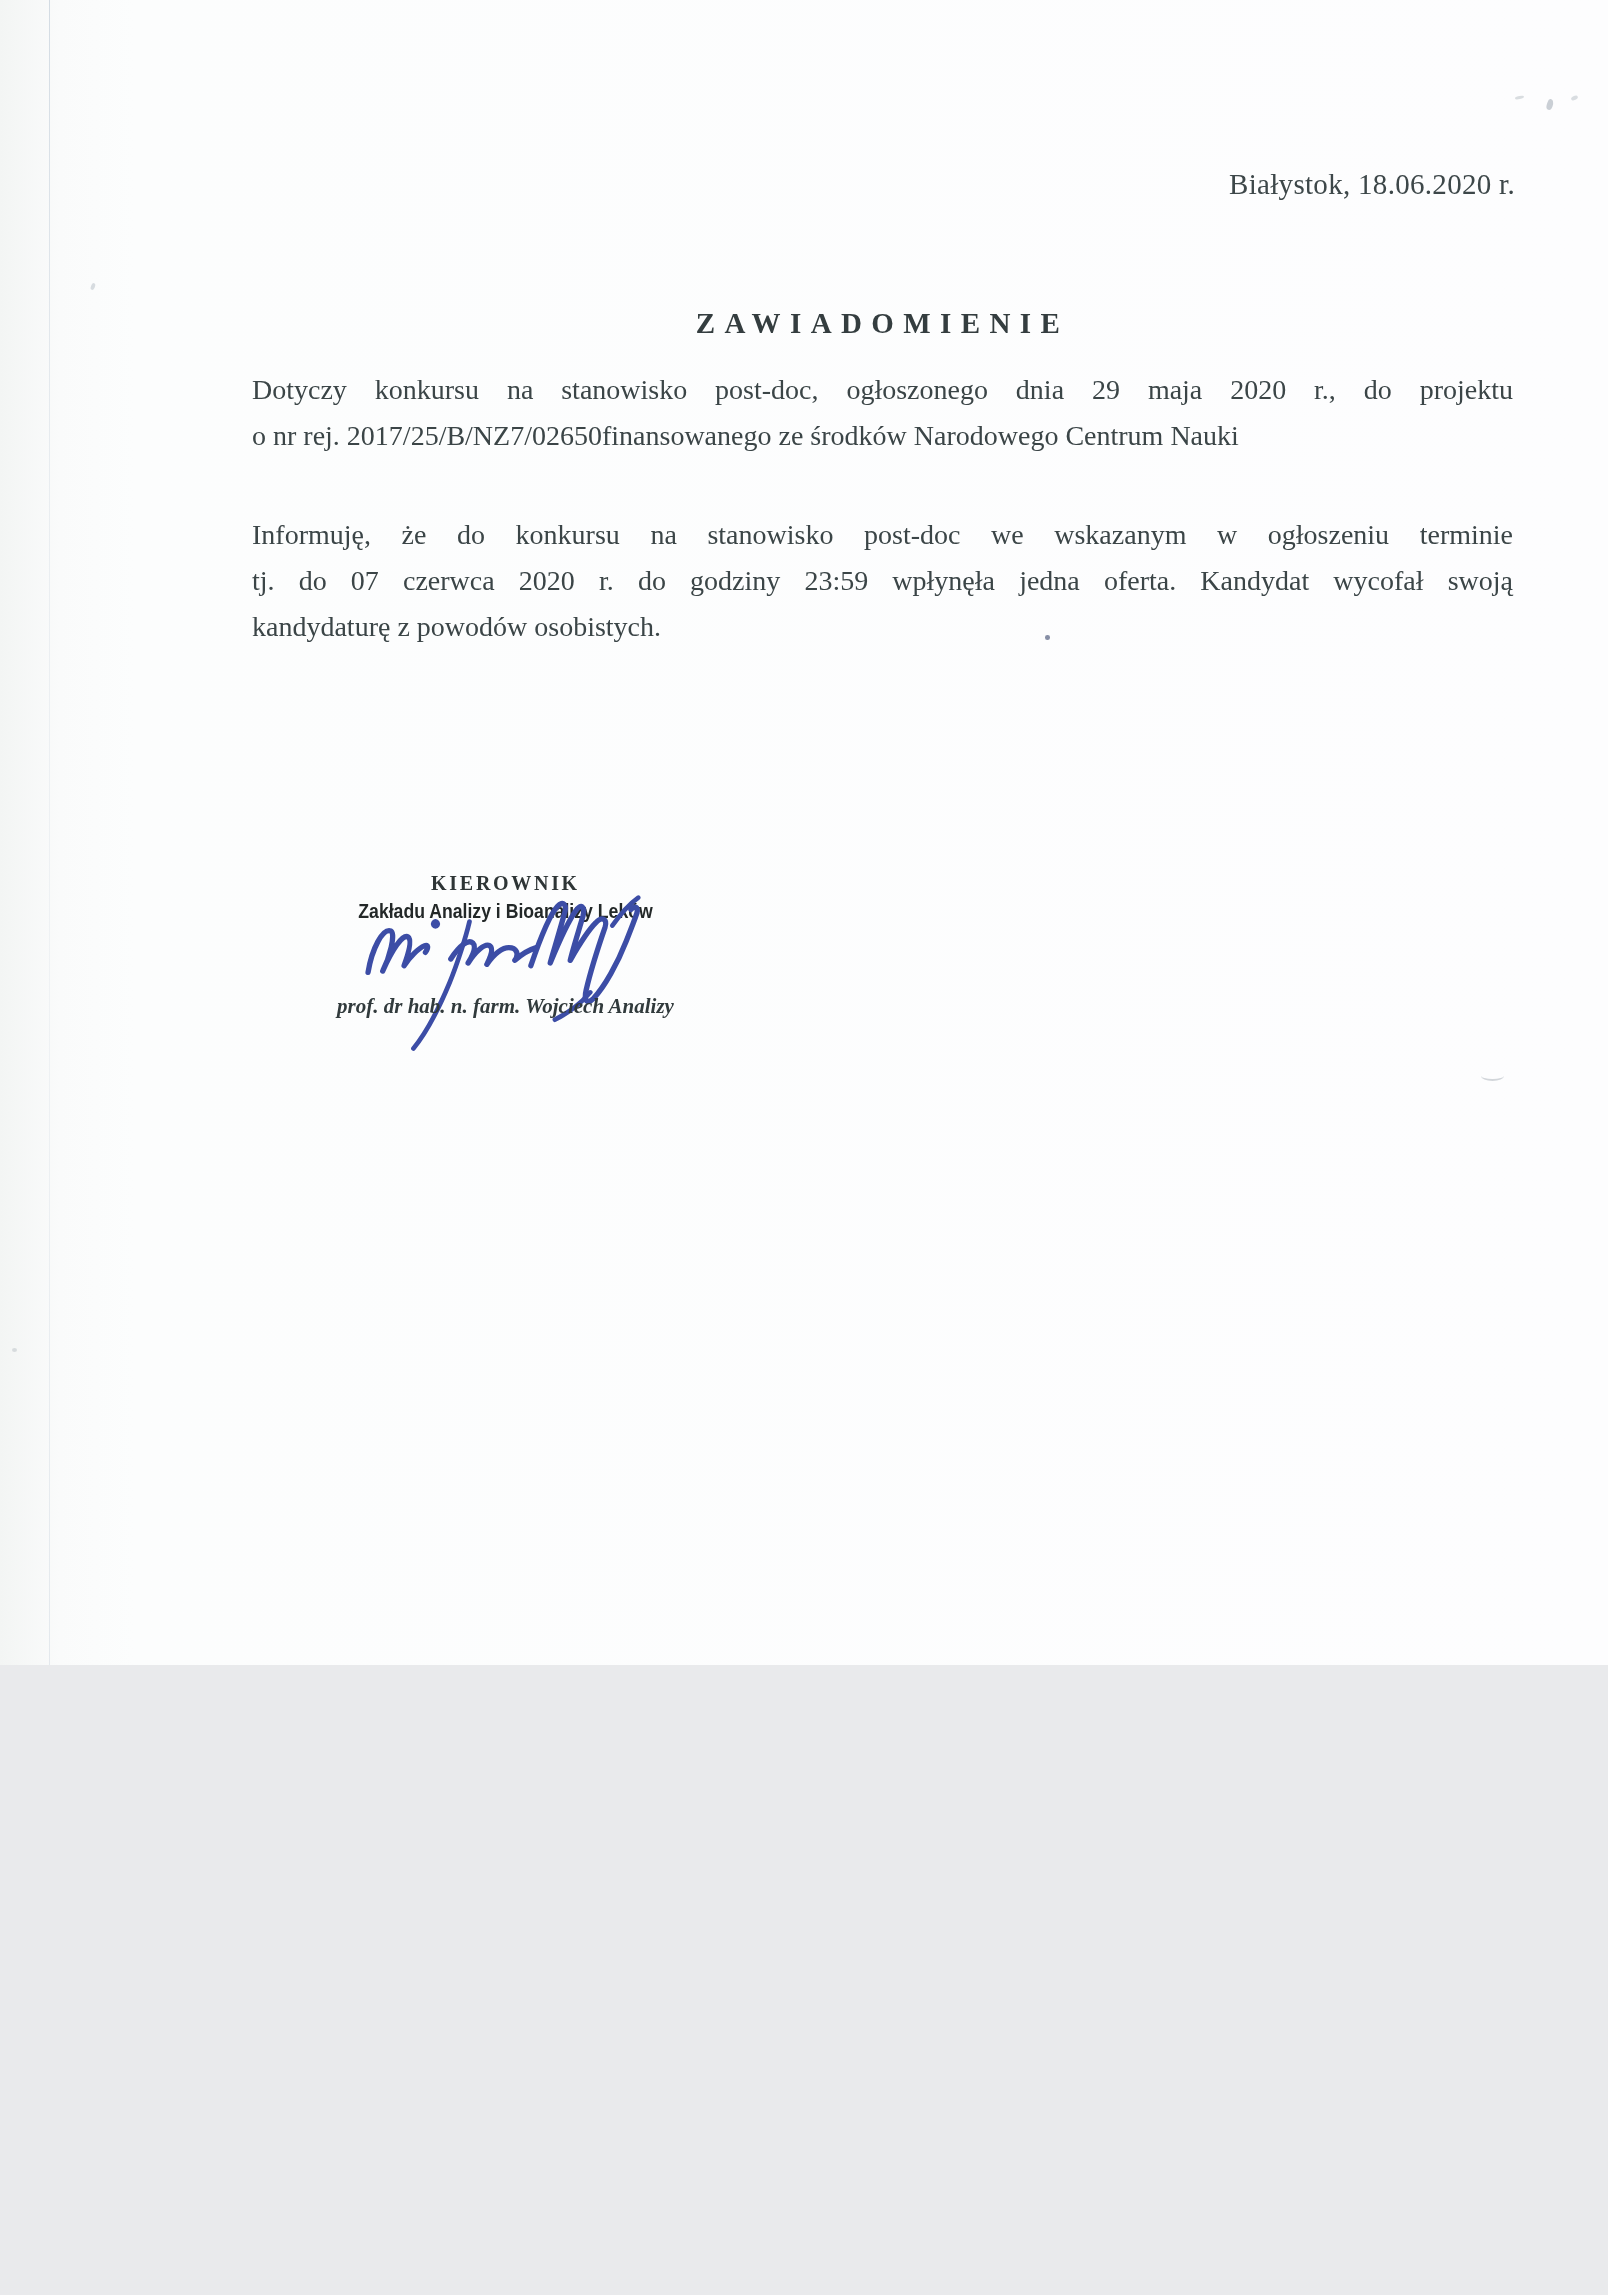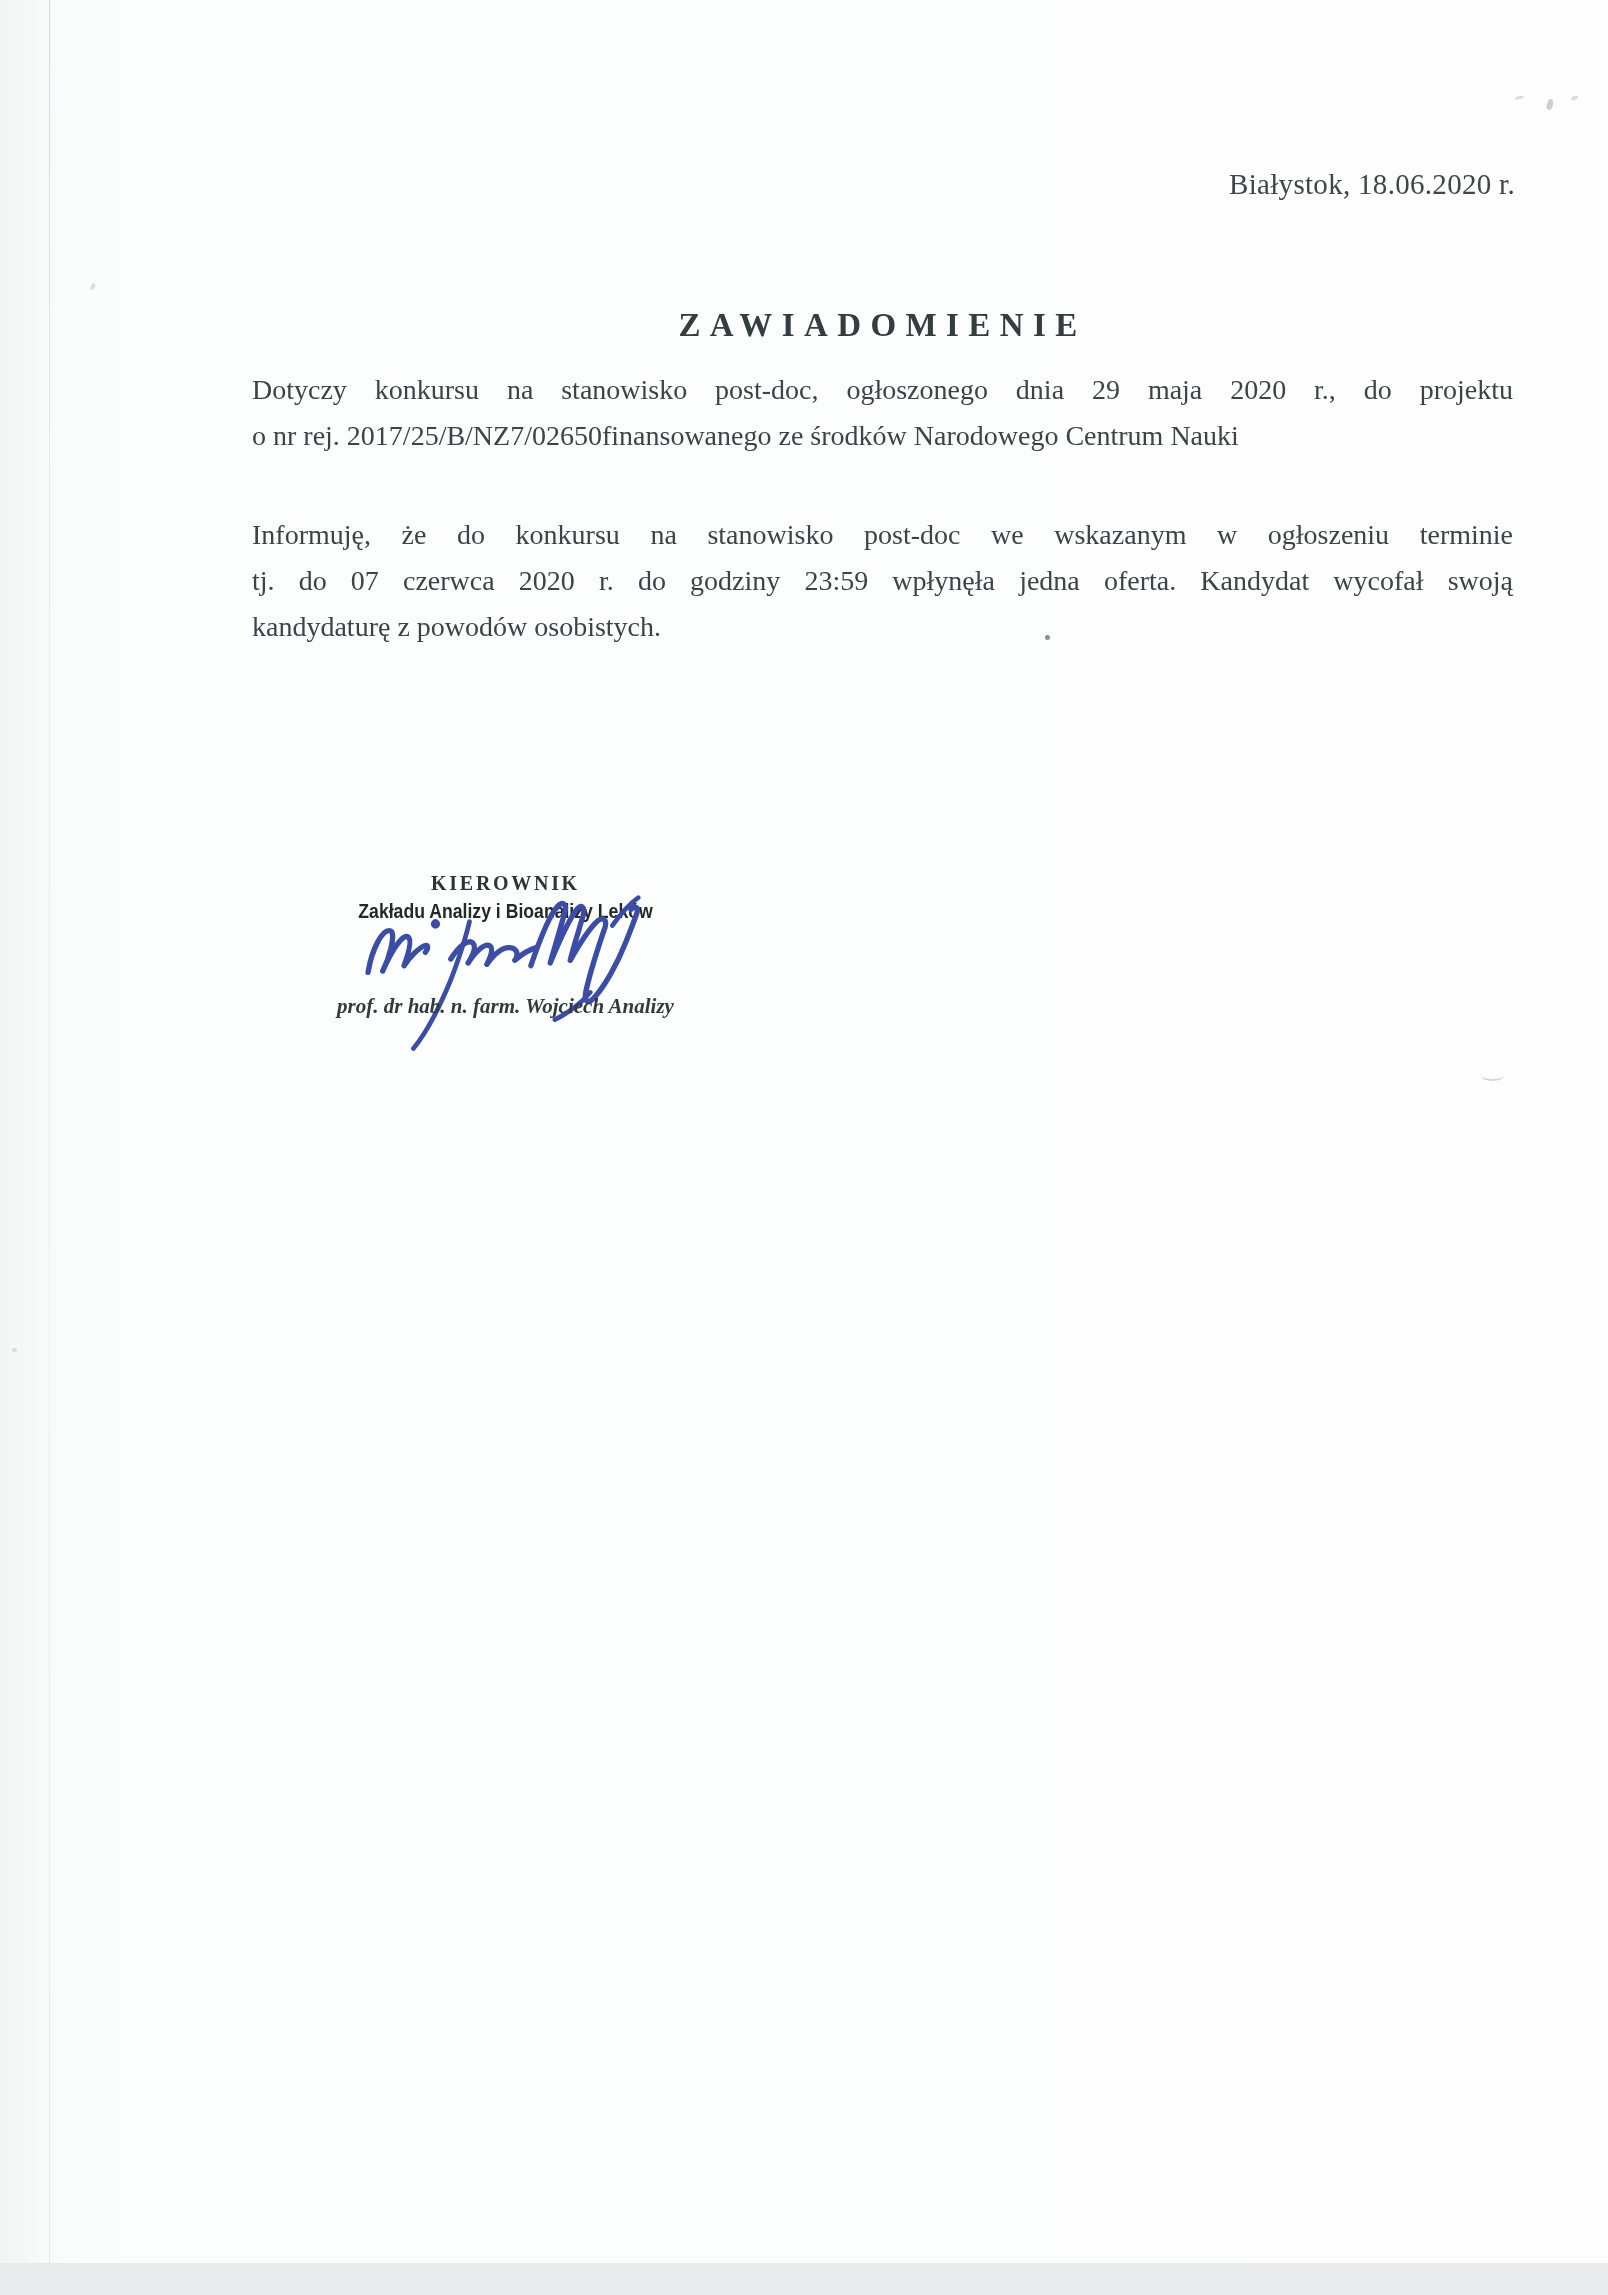--- a/index.html
+++ b/index.html
@@ -1,18 +1,18 @@
 <!DOCTYPE html>
 <html lang="pl" style="font-size:10.7px"><head>
 <meta charset="utf-8">
 <style>
   html,body{margin:0;padding:0;background:#e9eaec;}
   .page{
     position:relative;
-    width:1609px;height:2263px;
+    width:1609px;height:1665px;
     margin:0 auto;
     background:
       linear-gradient(90deg, #f3f5f4 0px, #fafbfb 60px, #fcfdfd 134px, #fdfdfe 100%);
     overflow:hidden;
     font-family:"Liberation Serif", serif;
     color:#3b4446;
   }
   
   .scan-line{
     position:absolute;left:49px;top:0;width:1.3px;height:100%;
@@ -22,21 +22,21 @@
       rgba(150,170,190,0.10) 60%,
       rgba(150,170,190,0.22) 100%);
   }
   .speck{position:absolute;border-radius:50%;}
   .date{
     position:absolute;top:168px;right:94px;
     font-size:29px;letter-spacing:0.3px;color:#3d4749;
   }
   .title{
     position:absolute;left:252px;width:1261px;top:307px;
-    text-align:center;font-size:33px;font-weight:bold;
+    text-align:center;font-size:29px;font-weight:bold;
     letter-spacing:9.4px;color:#343d3f;
   }
   .para{
     position:absolute;left:252px;width:1261px;
     font-size:28px;line-height:46px;color:#3b4547;font-family:Liberation Serif, serif;
   }
   .para .line{text-align:justify;}
   .para .line.fill{text-align-last:justify;}
   .it{font-style:italic;}
   .p1{top:367px;}

